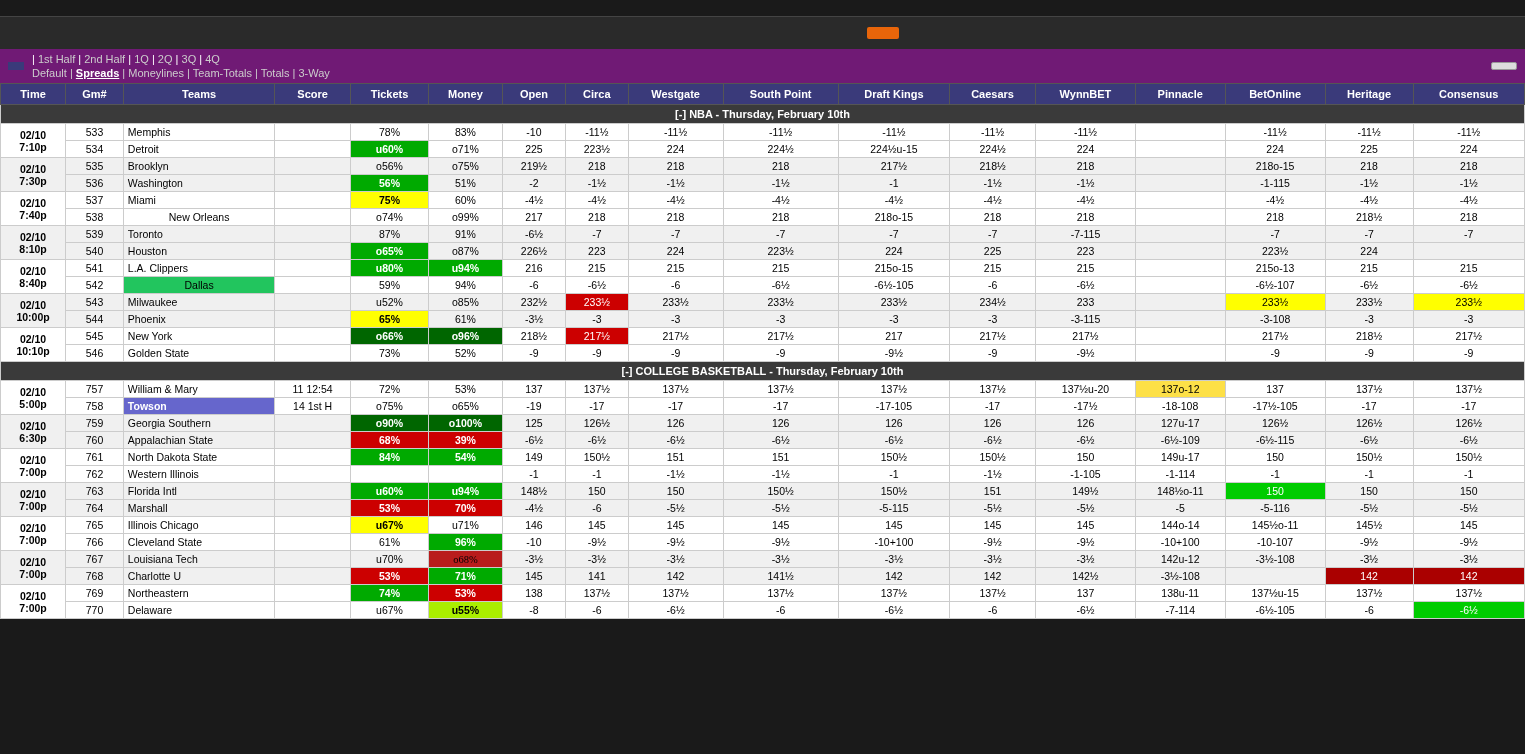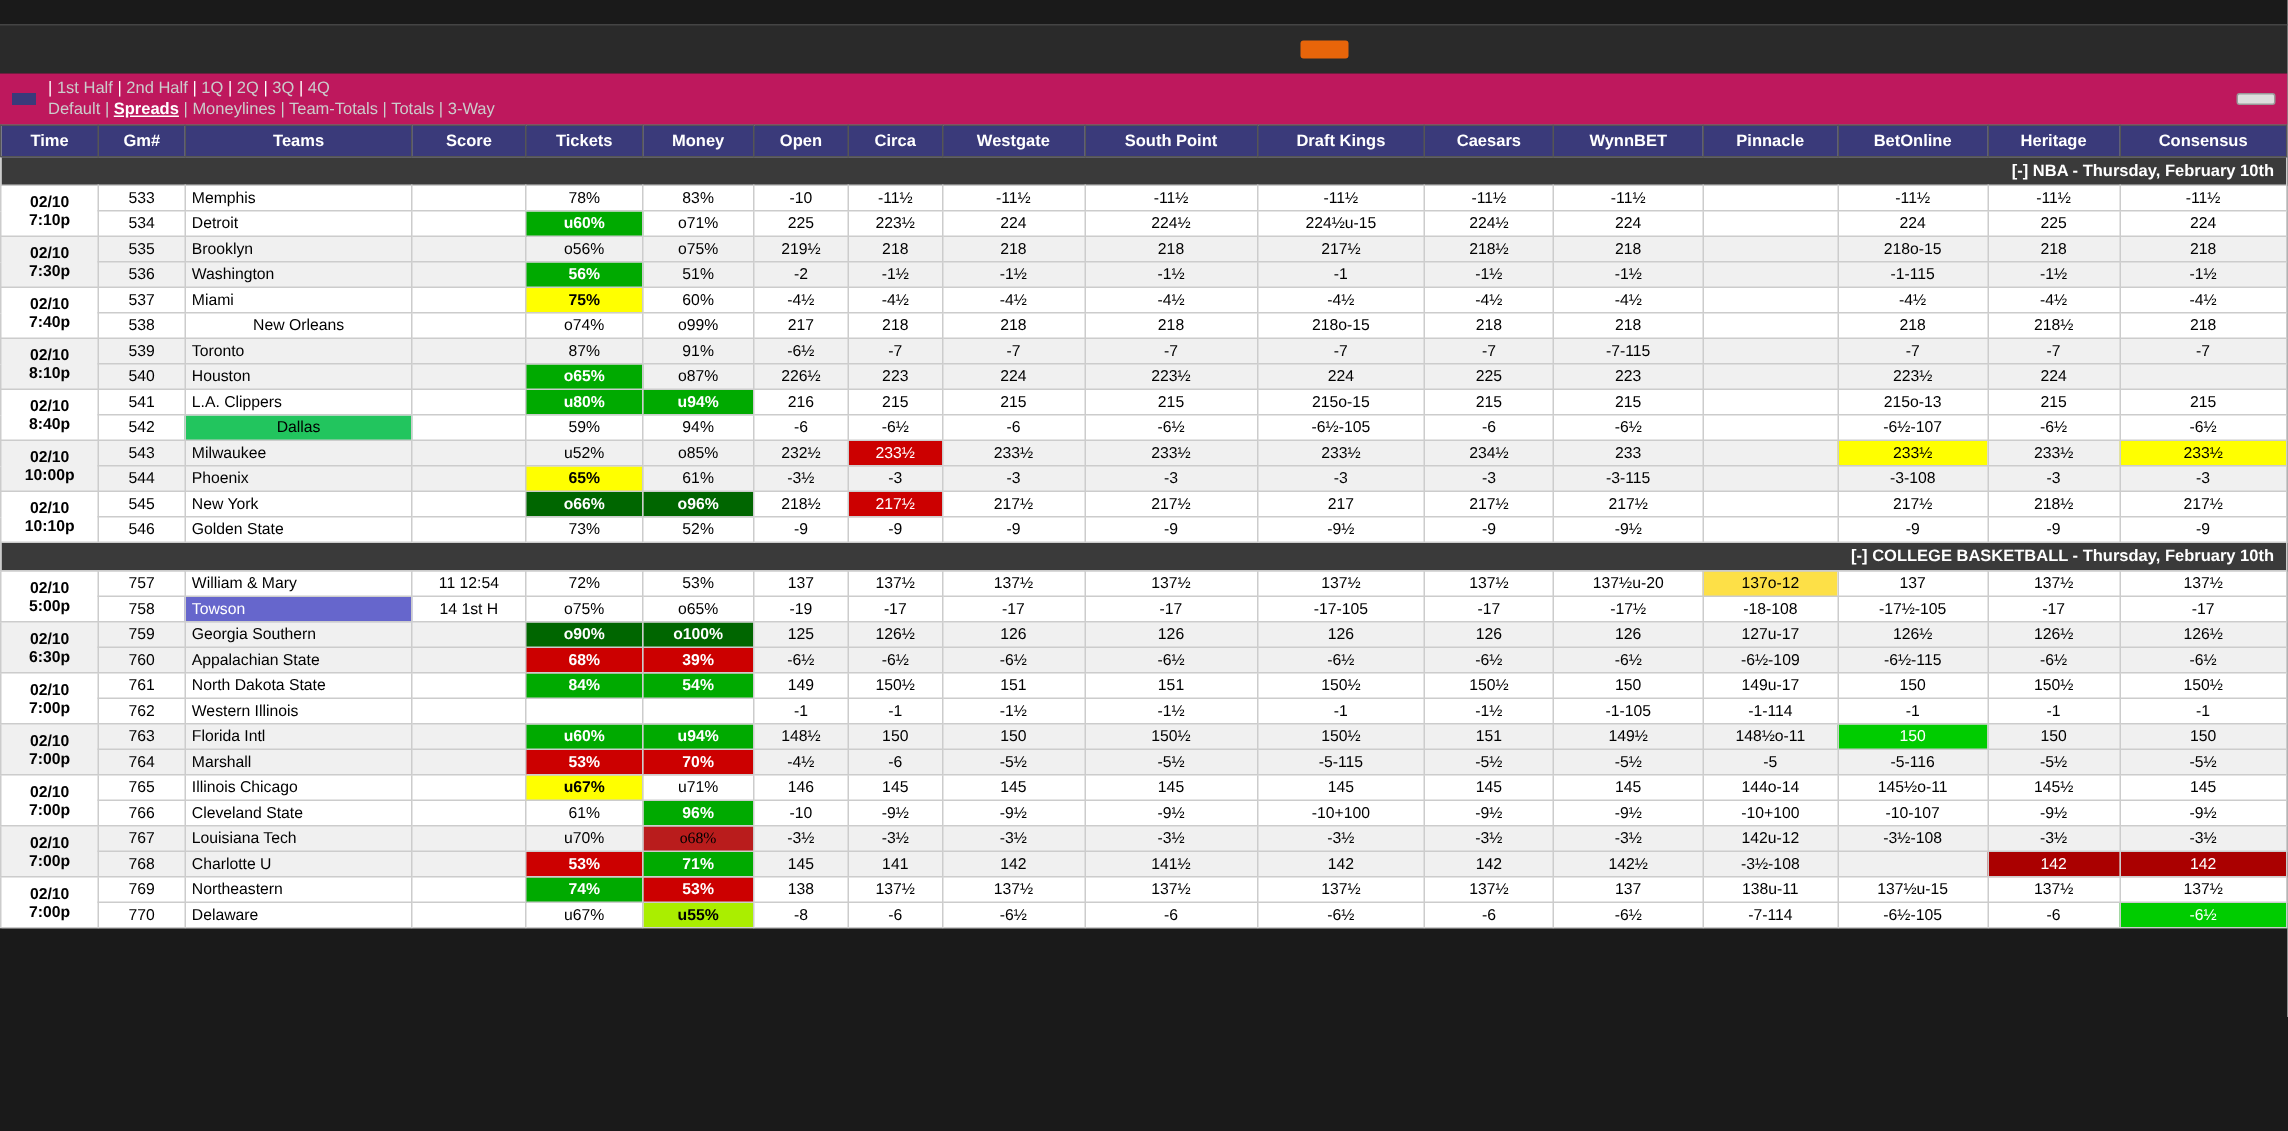--- a/index.html
+++ b/index.html
@@ -16,21 +16,21 @@
     .login-btn { background: #e8650a; color: #fff; border: none; padding: 6px 16px; font-weight: bold; font-size: 13px; cursor: pointer; border-radius: 2px; }
     .clear-btn { background: #ddd; color: #333; border: 1px solid #999; padding: 3px 12px; font-size: 12px; cursor: pointer; border-radius: 2px; margin-left: 8px; }
     
     
     .main-table { width: 100%; border-collapse: collapse; background: #fff; color: #000; }
     .main-table th { background: #3a3a7a; color: #fff; padding: 4px 6px; text-align: center; font-size: 11px; border: 1px solid #555; white-space: nowrap; }
     .main-table td { padding: 2px 4px; border: 1px solid #ccc; text-align: center; font-size: 10.5px; white-space: nowrap; }
     .main-table tr:nth-child(even) td { background: #f5f5f5; }
     .main-table tr:nth-child(odd) td { background: #fff; }
     
-    .section-header td { background: #3a3a3a !important; color: #fff; font-weight: bold; font-size: 11px; text-align: right; padding: 3px 8px; }
+    .section-header td { background: #3a3a3a !important; color: #fff; font-weight: bold; font-size: 11px; text-align: center; padding: 3px 8px; }
     
     
     .ticket-green { background: #00aa00 !important; color: #fff !important; font-weight: bold; }
     .ticket-yellow { background: #ffff00 !important; color: #000 !important; font-weight: bold; }
     .ticket-red { background: #cc0000 !important; color: #fff !important; font-weight: bold; }
     .ticket-darkgreen { background: #006600 !important; color: #fff !important; font-weight: bold; }
     .ticket-lime { background: #aaee00 !important; color: #000 !important; font-weight: bold; }
     
     .highlight-red { background: #cc0000 !important; color: #fff !important; }
     .highlight-yellow { background: #ffff00 !important; color: #000 !important; }
@@ -55,21 +55,21 @@
   <a class="nav-item"></a>
   <a class="nav-item"></a>
   <a class="nav-item"></a>
   <a class="nav-item"></a>
   <a class="nav-item"></a>
   <a class="nav-item live"></a>
   <a class="nav-item"></a>
   <button class="login-btn"></button>
 </nav>
 
-<div style="background:#be185d; padding:4px 8px; display:flex; align-items:center;">
+<div style="background:#701a75; padding:4px 8px; display:flex; align-items:center;">
   <div style="background:#3a3a7a; padding:4px 8px; margin-right:8px;">
     <span class="today-games"></span>
   </div>
   <div style="flex:1;">
     <div style="color:#fff; font-size:11px; margin-bottom:2px;">
       <span></span>
       <span> | </span>
       <a style="color:#ccc; text-decoration:none; cursor:pointer;">1st Half</a>
       <span> | </span>
       <a style="color:#ccc; text-decoration:none; cursor:pointer;">2nd Half</a>
@@ -402,21 +402,21 @@
           <td style="background: rgb(255, 255, 255);">137½</td>
           <td style="background: rgb(255, 255, 255);">137½</td>
           <td style="background: rgb(255, 255, 255);">137½u-20</td>
           <td style="background: #fde047;">137o-12</td>
           <td style="background: rgb(255, 255, 255);">137</td>
           <td style="background: rgb(255, 255, 255);">137½</td>
           <td style="background: rgb(255, 255, 255);">137½</td>
         </tr>
         <tr style="background: rgb(255, 255, 255);">
           <td style="background: rgb(255, 255, 255);">758</td>
-          <td style="text-align: left; background: rgb(102, 102, 204); color: rgb(255, 255, 255);">Towson</td>
+          <td style="text-align: left; background: rgb(102, 102, 204); color: rgb(255, 255, 255); font-weight: bold;">Towson</td>
           <td style="background: rgb(255, 255, 255);">14  1st H</td>
           <td style="background: rgb(255, 255, 255);">o75%</td>
           <td style="background: rgb(255, 255, 255);">o65%</td>
           <td style="background: rgb(255, 255, 255);">-19</td>
           <td style="background: rgb(255, 255, 255);">-17</td>
           <td style="background: rgb(255, 255, 255);">-17</td>
           <td style="background: rgb(255, 255, 255);">-17</td>
           <td style="background: rgb(255, 255, 255);">-17-105</td>
           <td style="background: rgb(255, 255, 255);">-17</td>
           <td style="background: rgb(255, 255, 255);">-17½</td>

